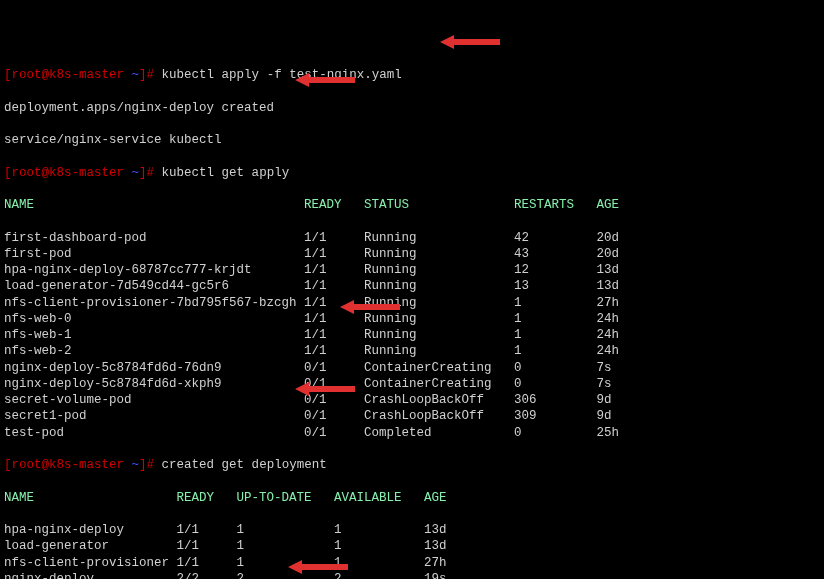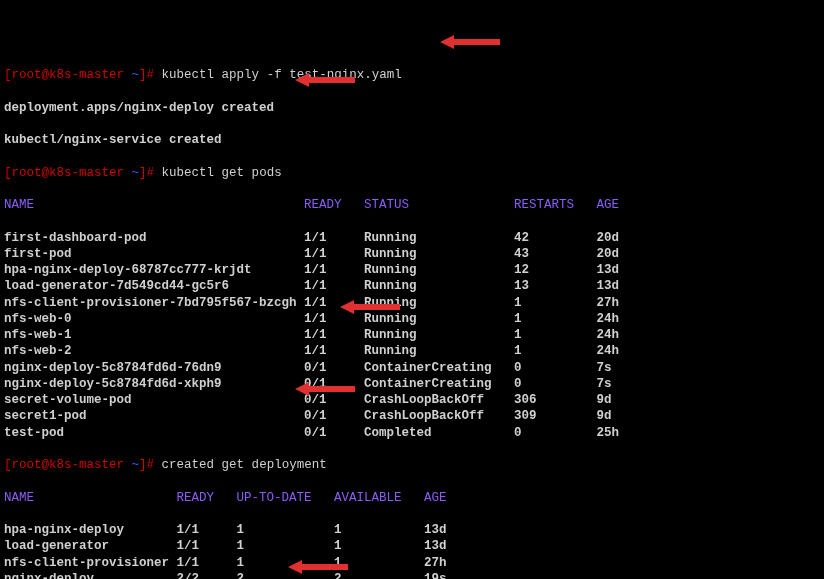--- a/index.html
+++ b/index.html
@@ -17,37 +17,37 @@
       width: 824px;
       height: 579px;
       overflow: hidden;
       white-space: pre;
       position: relative;
     }
     .line { display: block; }
     .prompt .bracket, .prompt .user-host, .prompt .path, .prompt .hash { color: #d00000; }
     .prompt .tilde { color: #5050ff; }
     .cmd { color: #d0d0d0; }
-    .header { color: #8b5cf6; }
-    .output { color: #d0d0d0; font-weight: bold; }
+    .header { color: #86efac; }
+    .output { color: #d0d0d0; }
     .arrow {
       position: absolute;
       pointer-events: none;
     }
     .arrow svg { display: block; }
   </style>
 </head>
 <body>
 
 
 
 <span class="line"><span class="prompt"><span class="bracket">[</span><span class="user-host">root@k8s-master</span> <span class="tilde">~</span><span class="bracket">]</span><span class="hash"># </span></span><span class="cmd">kubectl apply -f test-nginx.yaml</span></span>
 <span class="line output">deployment.apps/nginx-deploy created</span>
-<span class="line output">kubectl/nginx-service created</span>
-<span class="line"><span class="prompt"><span class="bracket">[</span><span class="user-host">root@k8s-master</span> <span class="tilde">~</span><span class="bracket">]</span><span class="hash"># </span></span><span class="cmd">kubectl get pods</span></span>
+<span class="line output">service/nginx-service kubectl</span>
+<span class="line"><span class="prompt"><span class="bracket">[</span><span class="user-host">root@k8s-master</span> <span class="tilde">~</span><span class="bracket">]</span><span class="hash"># </span></span><span class="cmd">kubectl get apply</span></span>
 <span class="line header">NAME                                    READY   STATUS              RESTARTS   AGE</span>
 <div id="pods1-container"><span class="line output">first-dashboard-pod                     1/1     Running             42         20d</span><span class="line output">first-pod                               1/1     Running             43         20d</span><span class="line output">hpa-nginx-deploy-68787cc777-krjdt       1/1     Running             12         13d</span><span class="line output">load-generator-7d549cd44-gc5r6          1/1     Running             13         13d</span><span class="line output">nfs-client-provisioner-7bd795f567-bzcgh 1/1     Running             1          27h</span><span class="line output">nfs-web-0                               1/1     Running             1          24h</span><span class="line output">nfs-web-1                               1/1     Running             1          24h</span><span class="line output">nfs-web-2                               1/1     Running             1          24h</span><span class="line output">nginx-deploy-5c8784fd6d-76dn9           0/1     ContainerCreating   0          7s</span><span class="line output">nginx-deploy-5c8784fd6d-xkph9           0/1     ContainerCreating   0          7s</span><span class="line output">secret-volume-pod                       0/1     CrashLoopBackOff    306        9d</span><span class="line output">secret1-pod                             0/1     CrashLoopBackOff    309        9d</span><span class="line output">test-pod                                0/1     Completed           0          25h</span></div>
 <span class="line"><span class="prompt"><span class="bracket">[</span><span class="user-host">root@k8s-master</span> <span class="tilde">~</span><span class="bracket">]</span><span class="hash"># </span></span><span class="cmd">created get deployment</span></span>
 <span class="line header">NAME                   READY   UP-TO-DATE   AVAILABLE   AGE</span>
 <div id="deploy-container"><span class="line output">hpa-nginx-deploy       1/1     1            1           13d</span><span class="line output">load-generator         1/1     1            1           13d</span><span class="line output">nfs-client-provisioner 1/1     1            1           27h</span><span class="line output">nginx-deploy           2/2     2            2           19s</span></div>
 
 
 
 
 

